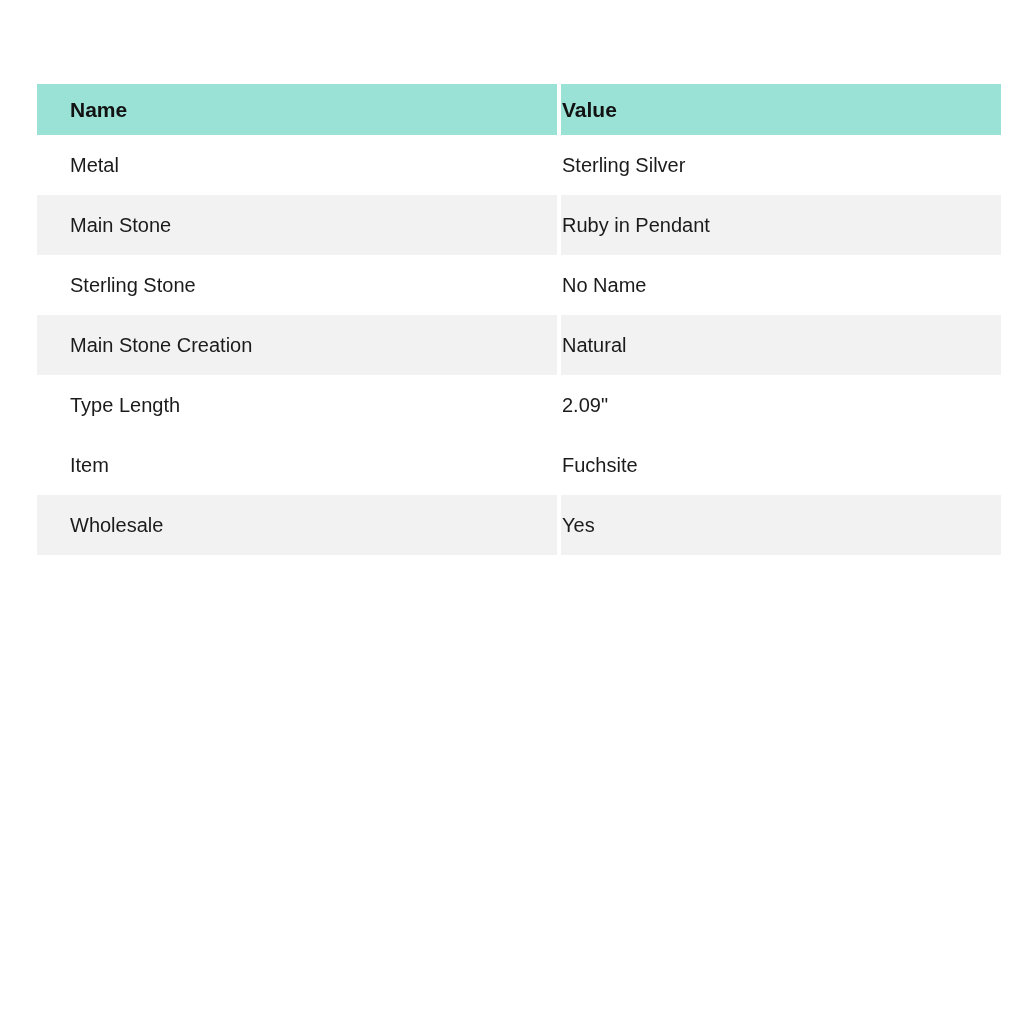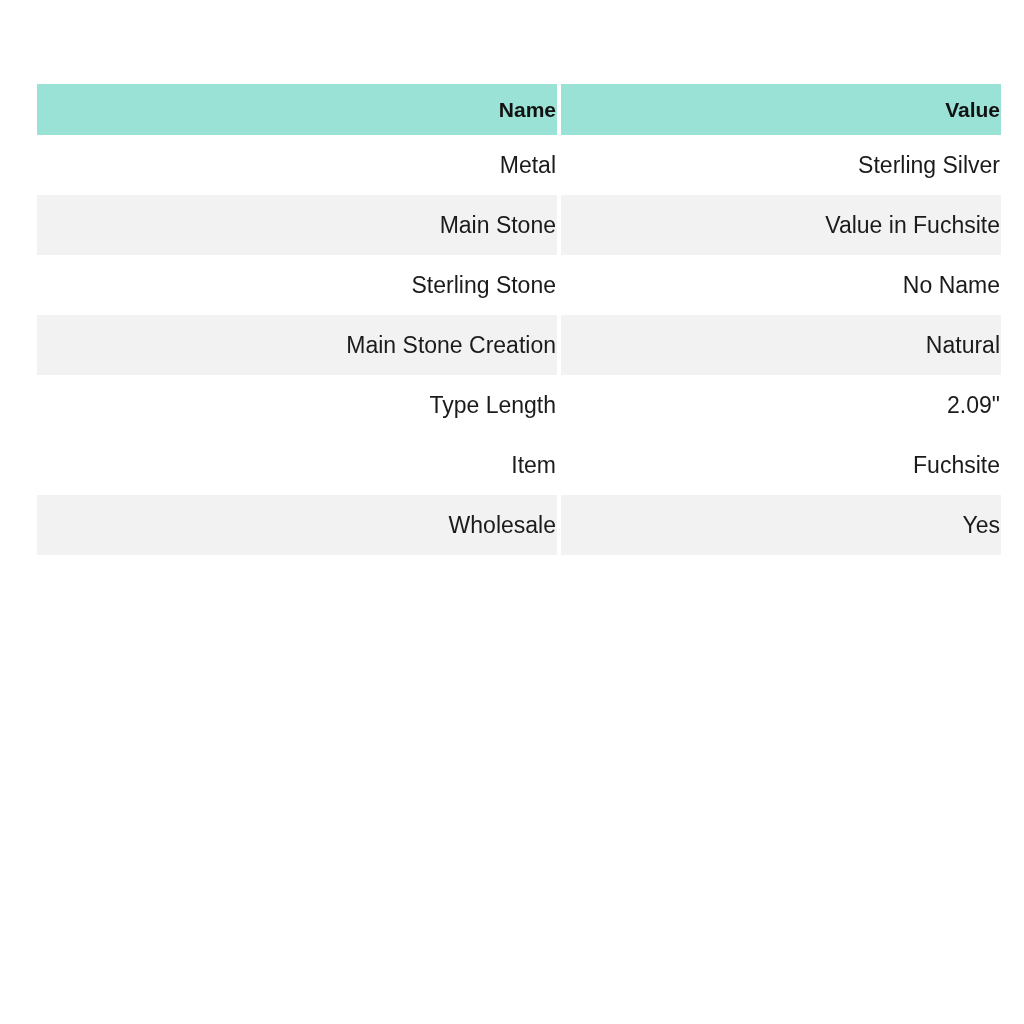--- a/index.html
+++ b/index.html
@@ -30,34 +30,34 @@
     top: 84px;
     width: 964px;
     border-collapse: separate;
     border-spacing: 0;
     table-layout: fixed;
   }
   table.spec-table th,
   table.spec-table td {
     margin: 0;
     vertical-align: middle;
-    text-align: right;
+    text-align: left;
     overflow: hidden;
     white-space: nowrap;
   }
   table.spec-table th {
     height: 49px;
     background: var(--header-bg);
     font-size: 21px;
     font-weight: 700;
     color: #121212;
   }
   table.spec-table td {
     height: 58px;
-    font-size: 23px;
+    font-size: 20px;
     font-weight: 400;
     background: #ffffff;
   }
   table.spec-table tr.alt td {
     background: var(--row-alt-bg);
   }
   
   table.spec-table th.col-name,
   table.spec-table td.col-name {
     width: 486px;
@@ -79,21 +79,21 @@
         <th class="col-value">Value</th>
       </tr>
     </thead>
     <tbody>
       <tr>
         <td class="col-name">Metal</td>
         <td class="col-value">Sterling Silver</td>
       </tr>
       <tr class="alt">
         <td class="col-name">Main Stone</td>
-        <td class="col-value">Value in Fuchsite</td>
+        <td class="col-value">Ruby in Pendant</td>
       </tr>
       <tr>
         <td class="col-name">Sterling Stone</td>
         <td class="col-value">No Name</td>
       </tr>
       <tr class="alt">
         <td class="col-name">Main Stone Creation</td>
         <td class="col-value">Natural</td>
       </tr>
       <tr>

